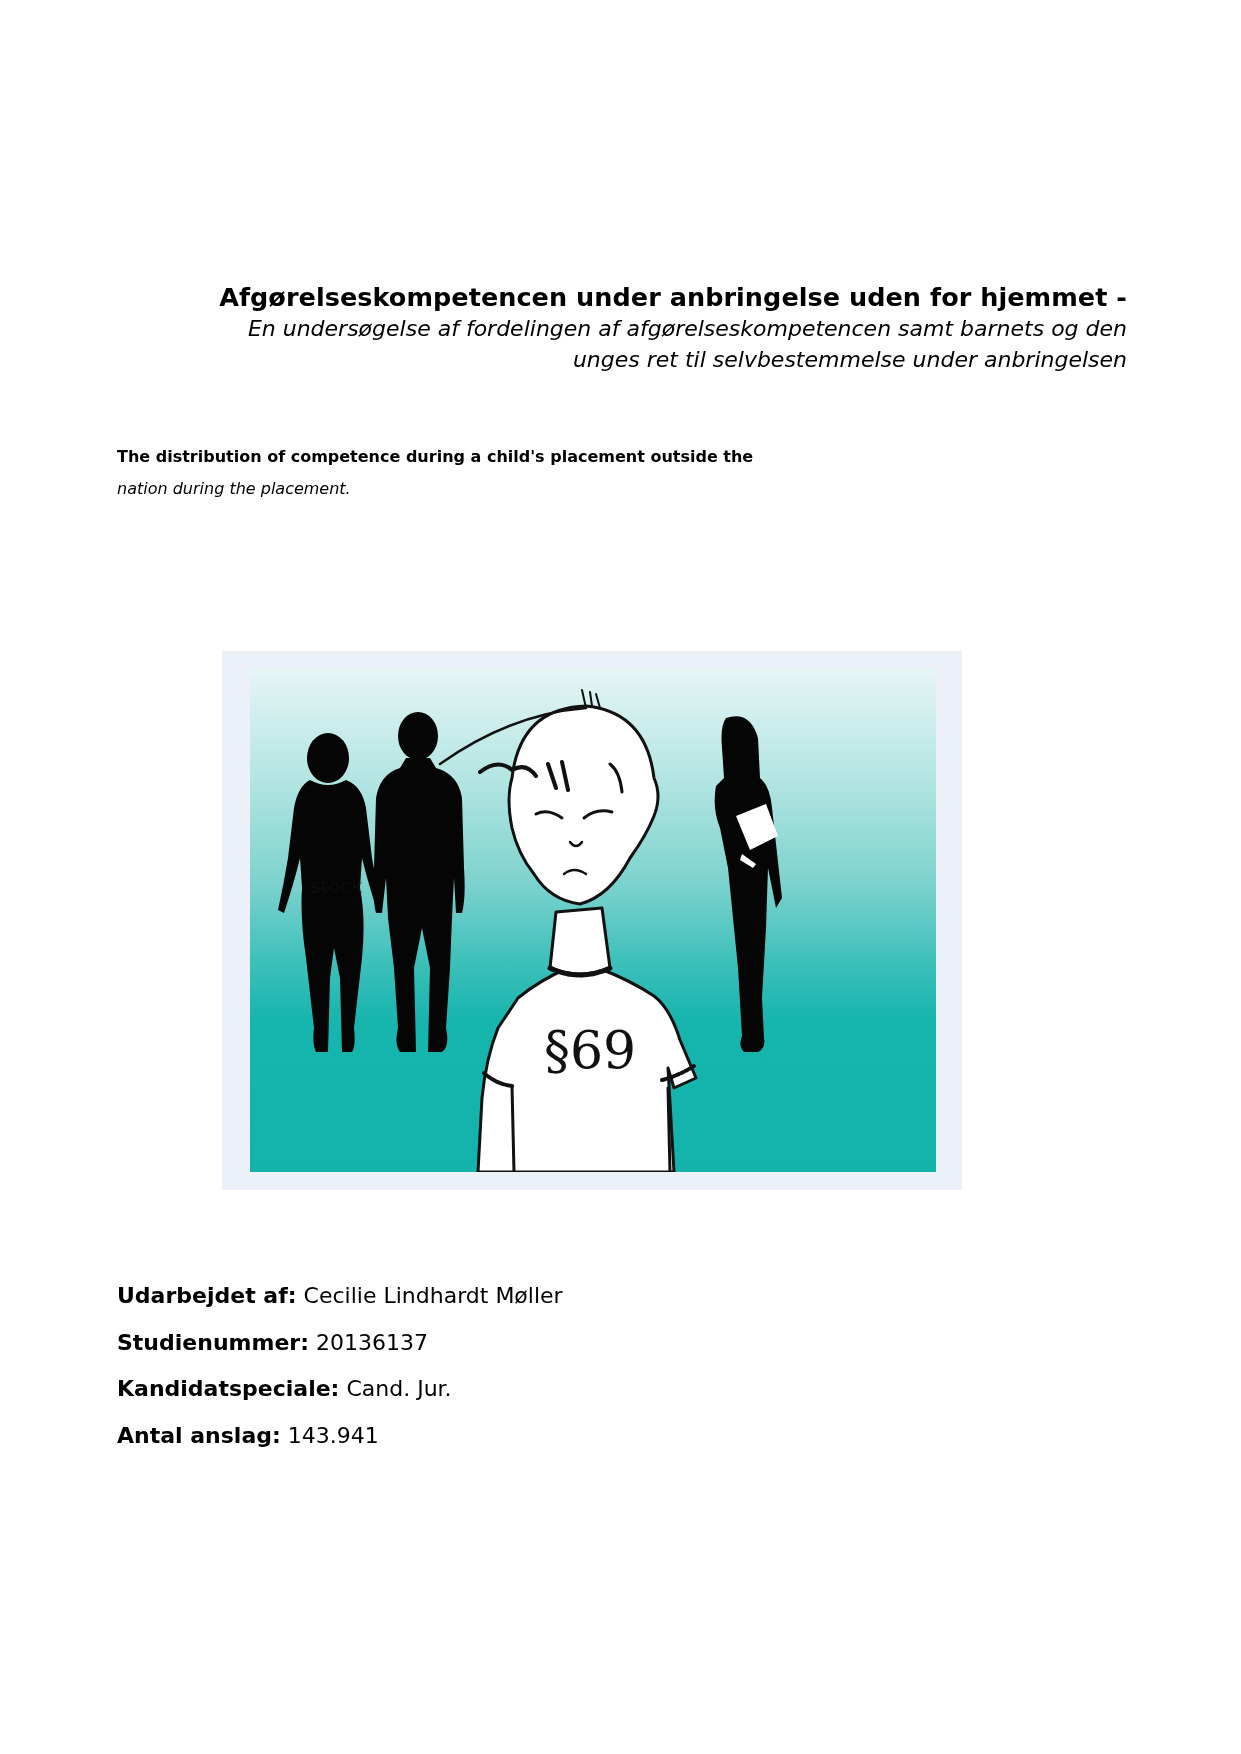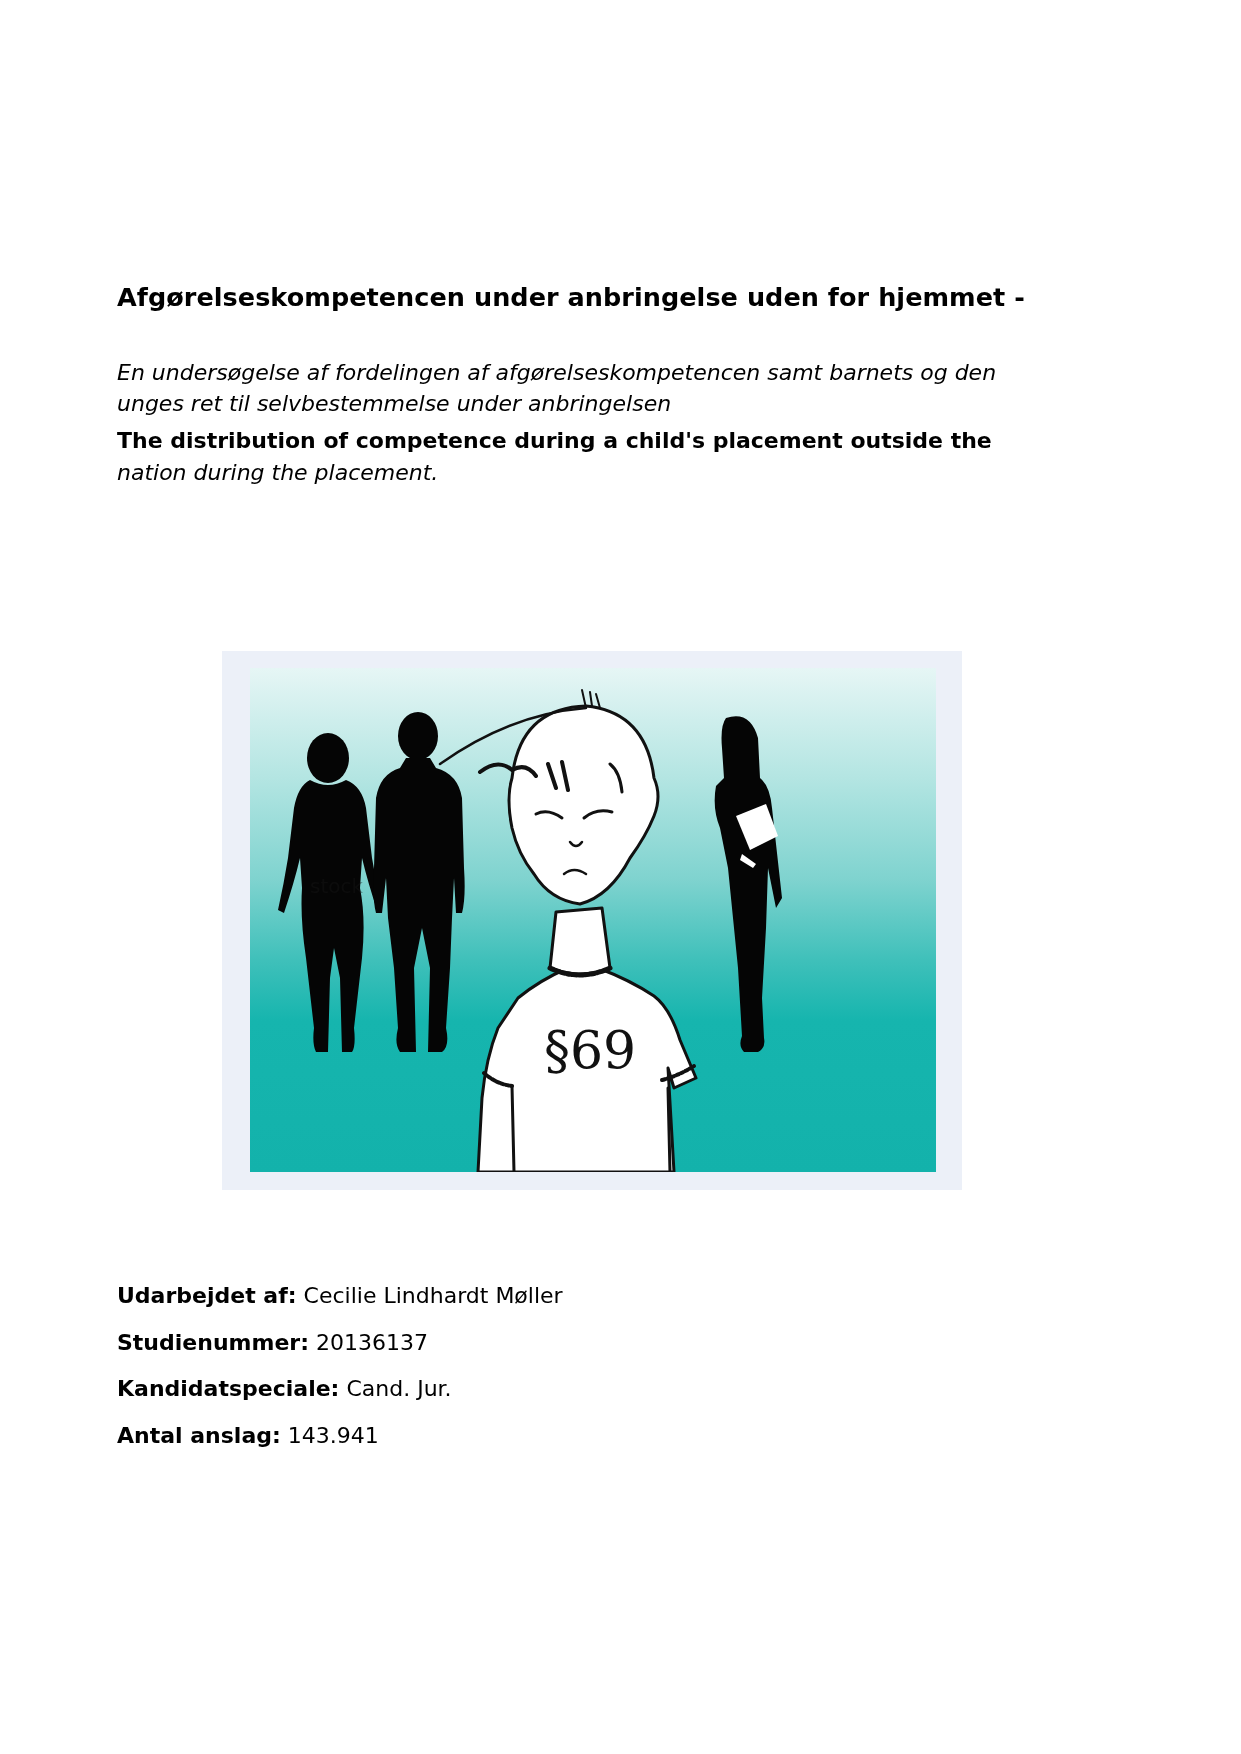--- a/index.html
+++ b/index.html
@@ -22,38 +22,38 @@
       height: 1754px;
       background: #ffffff;
     }
     .block {
       position: absolute;
       left: 117px;
       width: 1010px;
     }
     .title-dk {
       top: 281px;
+      text-align: right;
     }
     .title-dk .main {
       font-weight: bold;
       font-size: 25.5px;
       line-height: 32px;
       letter-spacing: 0.05px;
       white-space: nowrap;
     }
     .title-dk .sub {
       font-style: italic;
       font-size: 22px;
       line-height: 31px;
-      margin-top: 44px;
     }
     .sub-line { display: block; white-space: nowrap; }
     .title-en {
-      top: 425px;
-      font-size: 22px;
+      top: 441px;
+      font-size: 16px;
       line-height: 32px;
     }
     .title-en .line { display: block; white-space: nowrap; }
     .title-en .bold { font-weight: bold; }
     .title-en .ital { font-style: italic; }
 
     .figure-frame {
       position: absolute;
       left: 222px;
       top: 651px;

